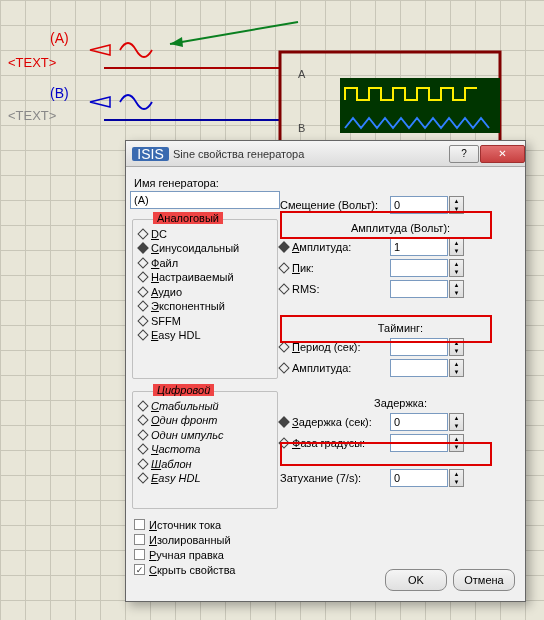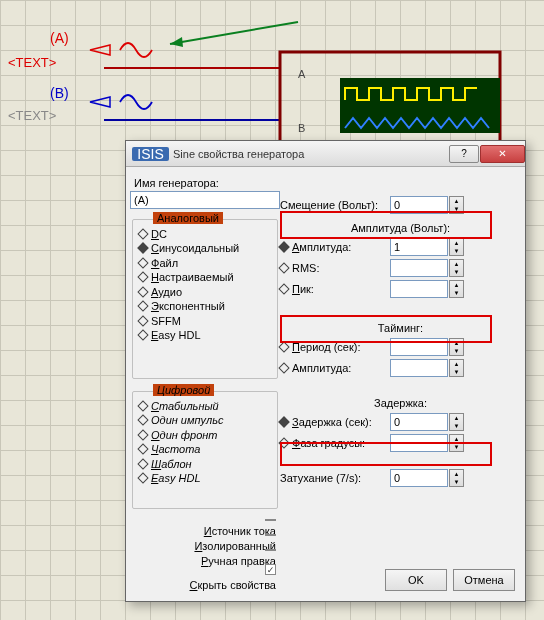--- a/index.html
+++ b/index.html
@@ -38,46 +38,46 @@
   .win-btn.close { width: 45px; background: linear-gradient(#e27070,#c74040); color: #fff; border-color: #a03030; }
   
   .dialog-body { display: flex; height: calc(100% - 26px); padding: 4px; }
   .left-col { width: 150px; display: flex; flex-direction: column; }
   .right-col { flex: 1; display: flex; flex-direction: column; position: relative; }
   
   .field-label { margin: 6px 0 2px 4px; }
   .text-input { width: 100%; height: 18px; border: 1px solid #7a9ac0; background: #fff; padding: 1px 3px; }
   
   .groupbox { border: 1px solid #c0c0c0; border-radius: 2px; margin: 10px 2px 2px 2px; padding: 6px 6px 4px 6px; position: relative; }
-  .groupbox .legend { position: absolute; top: -8px; left: 20px; background: #c2410c; padding: 0 4px; }
+  .groupbox .legend { position: absolute; top: -8px; left: 20px; background: #ef4444; padding: 0 4px; }
   .groupbox.analog { height: 160px; }
   .groupbox.digital { height: 118px; font-style: italic; }
   
   .radio-row { display: flex; align-items: center; gap: 4px; height: 14px; margin: 0.5px 0; }
   .diamond { width: 8px; height: 8px; border: 1px solid #444; transform: rotate(45deg); flex-shrink: 0; }
   .diamond.sel { background: #444; }
   .underline { text-decoration: underline; }
   
   .checkboxes { margin: 8px 4px 0 4px; }
-  .check-row { display: flex; align-items: flex-end; gap: 4px; height: 15px; flex-direction: column; }
+  .check-row { display: flex; align-items: flex-start; gap: 4px; height: 15px; }
   .chk { width: 11px; height: 11px; border: 1px solid #888; background: #fff; display: flex; align-items: center; justify-content: center; font-size: 9px; color: #333; }
   
   
   .rrow { display: flex; align-items: center; height: 20px; margin: 1px 0; }
   .rrow .lab { flex: 0 0 110px; display: flex; align-items: center; gap: 4px; }
   .num-input { width: 58px; height: 18px; border: 1px solid #7a9ac0; background: #fff; padding: 1px 3px; }
   .spin { width: 15px; height: 18px; border: 1px solid #888; background: linear-gradient(#f0f0f0,#ddd); margin-left: 1px; display: flex; flex-direction: column; }
   .spin div { flex:1; display:flex; align-items:center; justify-content:center; font-size:6px; line-height:1; }
   
   .section-title { text-align: center; margin: 6px 0 2px 0; }
   
   .highlight-box { position: absolute; border: 2px solid #d00; pointer-events: none; }
   
   .btn-row { position: absolute; bottom: 6px; right: 6px; display: flex; gap: 6px; }
-  .btn { width: 62px; height: 22px; border: 1px solid #888; background: linear-gradient(#f5f5f5,#e0e0e0); border-radius: 0; display:flex; align-items:center; justify-content:center; }
+  .btn { width: 62px; height: 22px; border: 1px solid #888; background: linear-gradient(#f5f5f5,#e0e0e0); border-radius: 8px; display:flex; align-items:center; justify-content:center; }
 </style>
 </head>
 <body>
 
 <div class="grid-bg"></div>
 
 <div class="circuit">
   <svg width="544" height="160" style="position:absolute;top:0;left:0">
 
     <line x1="298" y1="22" x2="170" y2="44" stroke="#0a8020" stroke-width="2"></line>
@@ -160,25 +160,25 @@
 
       <div class="groupbox digital">
         <div class="legend">Цифровой</div>
         <div id="digital-list">
             <div class="radio-row">
               <div class="diamond"></div>
               <span><span><span class="underline">С</span>табильный</span></span>
             </div>
             <div class="radio-row">
               <div class="diamond"></div>
+              <span><span><span class="underline">О</span>дин фронт</span></span>
+            </div>
+            <div class="radio-row">
+              <div class="diamond"></div>
               <span>Один импульс</span>
-            </div>
-            <div class="radio-row">
-              <div class="diamond"></div>
-              <span><span><span class="underline">О</span>дин фронт</span></span>
             </div>
             <div class="radio-row">
               <div class="diamond"></div>
               <span><span><span class="underline">Ч</span>астота</span></span>
             </div>
             <div class="radio-row">
               <div class="diamond"></div>
               <span><span><span class="underline">Ш</span>аблон</span></span>
             </div>
             <div class="radio-row">
@@ -227,32 +227,32 @@
             </div>
             <input class="num-input" value="1" style="">
             <div class="spin">
               <div>▲</div>
               <div>▼</div>
             </div>
           </div>
           <div class="rrow">
             <div class="lab">
               <div class="diamond"></div>
+              <span><span><span class="underline">П</span>ик:</span></span>
+            </div>
+            <input class="num-input" style="">
+            <div class="spin">
+              <div>▲</div>
+              <div>▼</div>
+            </div>
+          </div>
+          <div class="rrow">
+            <div class="lab">
+              <div class="diamond"></div>
               <span>RMS:</span>
-            </div>
-            <input class="num-input" style="">
-            <div class="spin">
-              <div>▲</div>
-              <div>▼</div>
-            </div>
-          </div>
-          <div class="rrow">
-            <div class="lab">
-              <div class="diamond"></div>
-              <span><span><span class="underline">П</span>ик:</span></span>
             </div>
             <input class="num-input" style="">
             <div class="spin">
               <div>▲</div>
               <div>▼</div>
             </div>
           </div>
         </div>
 
       <div class="section-title" style="margin-top:22px">Тайминг:</div>

